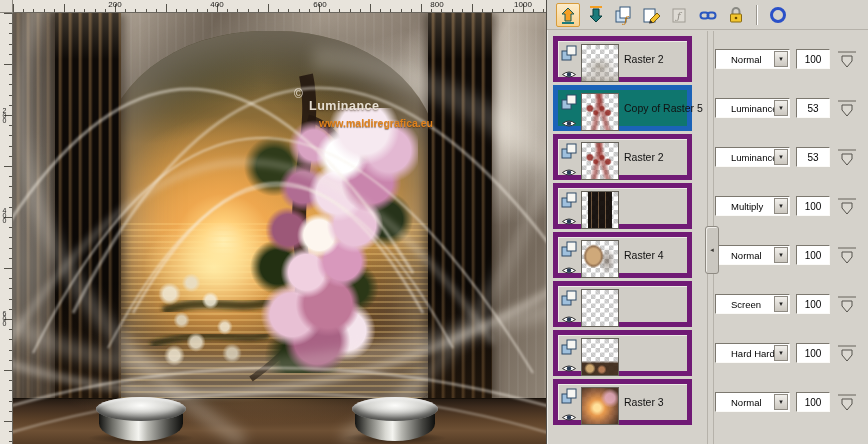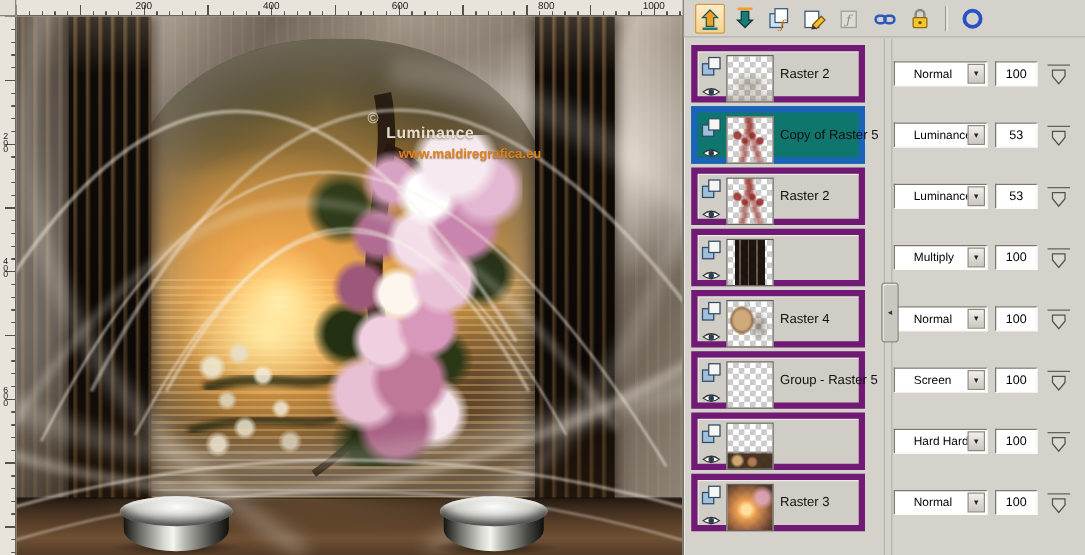--- a/index.html
+++ b/index.html
@@ -487,21 +487,20 @@
           <rect x="6" y="1" width="9" height="9" fill="#f7f6f2" stroke="#2f4a66"></rect>
         </svg>
       </span>
       <span class="eye-btn">
         <svg width="16" height="11" viewBox="0 0 16 11">
           <path d="M1.5 5.5 Q8 0.5 14.5 5.5 Q8 10.5 1.5 5.5 Z" fill="#ffffff" stroke="#333333"></path>
           <circle cx="8" cy="5.5" r="2.2" fill="#2a3c55"></circle>
         </svg>
       </span>
       <span class="thumb t-blank"></span>
-      <span class="lname">Group - Raster 5</span>
     </div>
     <div class="blend-dd">
       <span class="blend-label">Screen</span>
       <span class="dd-arrow">▾</span>
     </div>
     <div class="opacity-box">
       <span>100</span>
     </div>
     <span class="opacity-slider">
       <svg width="24" height="22">

